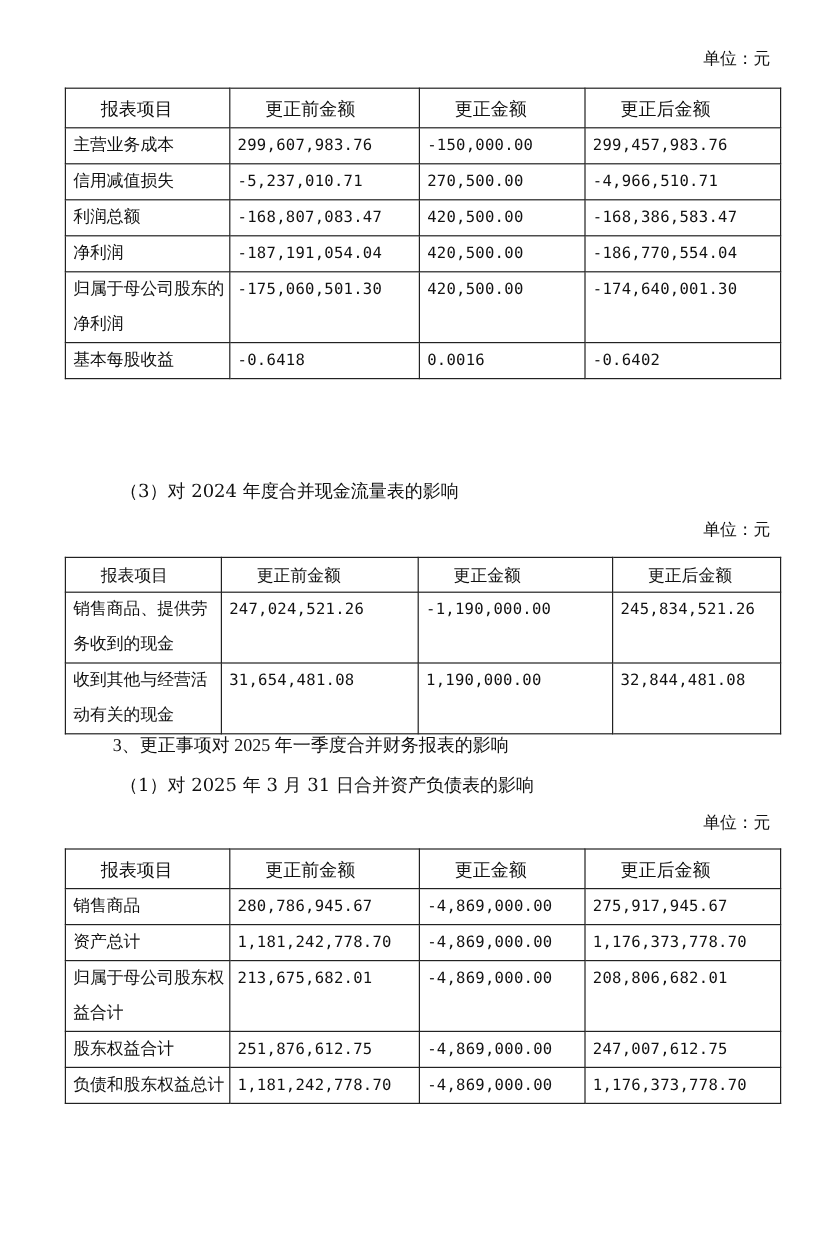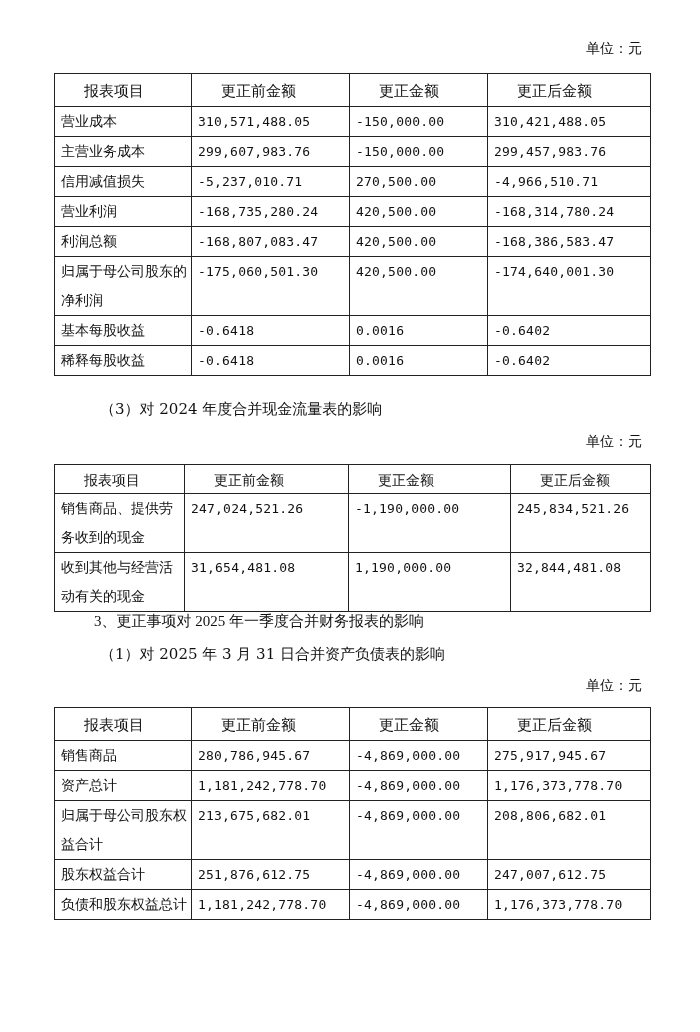--- a/index.html
+++ b/index.html
@@ -54,63 +54,51 @@
       <col class="c4">
     </colgroup>
   <tbody>
       <tr class="hdr">
     <td>报表项目</td>
     <td>更正前金额</td>
     <td>更正金额</td>
     <td>更正后金额</td>
   </tr>
   <tr>
-    <td>营业成本</td>
-    <td class="num">310,571,488.05</td>
-    <td class="num">-150,000.00</td>
-    <td class="num">310,421,488.05</td>
-  </tr>
-  <tr>
     <td>主营业务成本</td>
     <td class="num">299,607,983.76</td>
     <td class="num">-150,000.00</td>
     <td class="num">299,457,983.76</td>
   </tr>
   <tr>
     <td>信用减值损失</td>
     <td class="num">-5,237,010.71</td>
     <td class="num">270,500.00</td>
     <td class="num">-4,966,510.71</td>
   </tr>
   <tr>
-    <td>营业利润</td>
-    <td class="num">-168,735,280.24</td>
-    <td class="num">420,500.00</td>
-    <td class="num">-168,314,780.24</td>
-  </tr>
-  <tr>
     <td>利润总额</td>
     <td class="num">-168,807,083.47</td>
     <td class="num">420,500.00</td>
     <td class="num">-168,386,583.47</td>
+  </tr>
+  <tr>
+    <td>净利润</td>
+    <td class="num">-187,191,054.04</td>
+    <td class="num">420,500.00</td>
+    <td class="num">-186,770,554.04</td>
   </tr>
   <tr>
     <td class="wrap">归属于母公司股东的净利润</td>
     <td class="num">-175,060,501.30</td>
     <td class="num">420,500.00</td>
     <td class="num">-174,640,001.30</td>
   </tr>
   <tr>
     <td>基本每股收益</td>
-    <td class="num">-0.6418</td>
-    <td class="num">0.0016</td>
-    <td class="num">-0.6402</td>
-  </tr>
-  <tr>
-    <td>稀释每股收益</td>
     <td class="num">-0.6418</td>
     <td class="num">0.0016</td>
     <td class="num">-0.6402</td>
   </tr>
 </tbody>
   </table>
 
 <div class="para" style="left:100px; top:400px;text-align:right;">（3）对 2024 年度合并现金流量表的影响</div>
 
 <div class="unit" style="top:433px;">单位：元</div>

